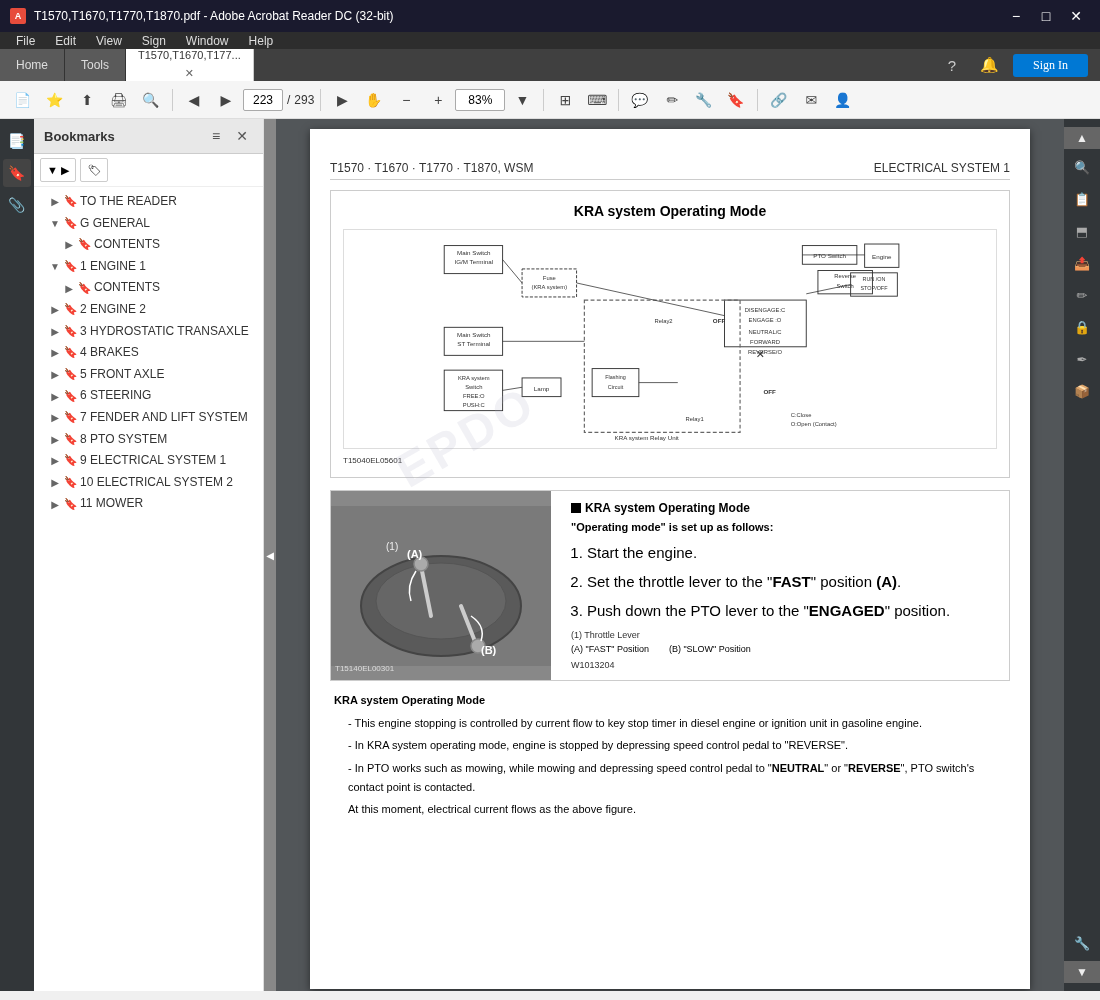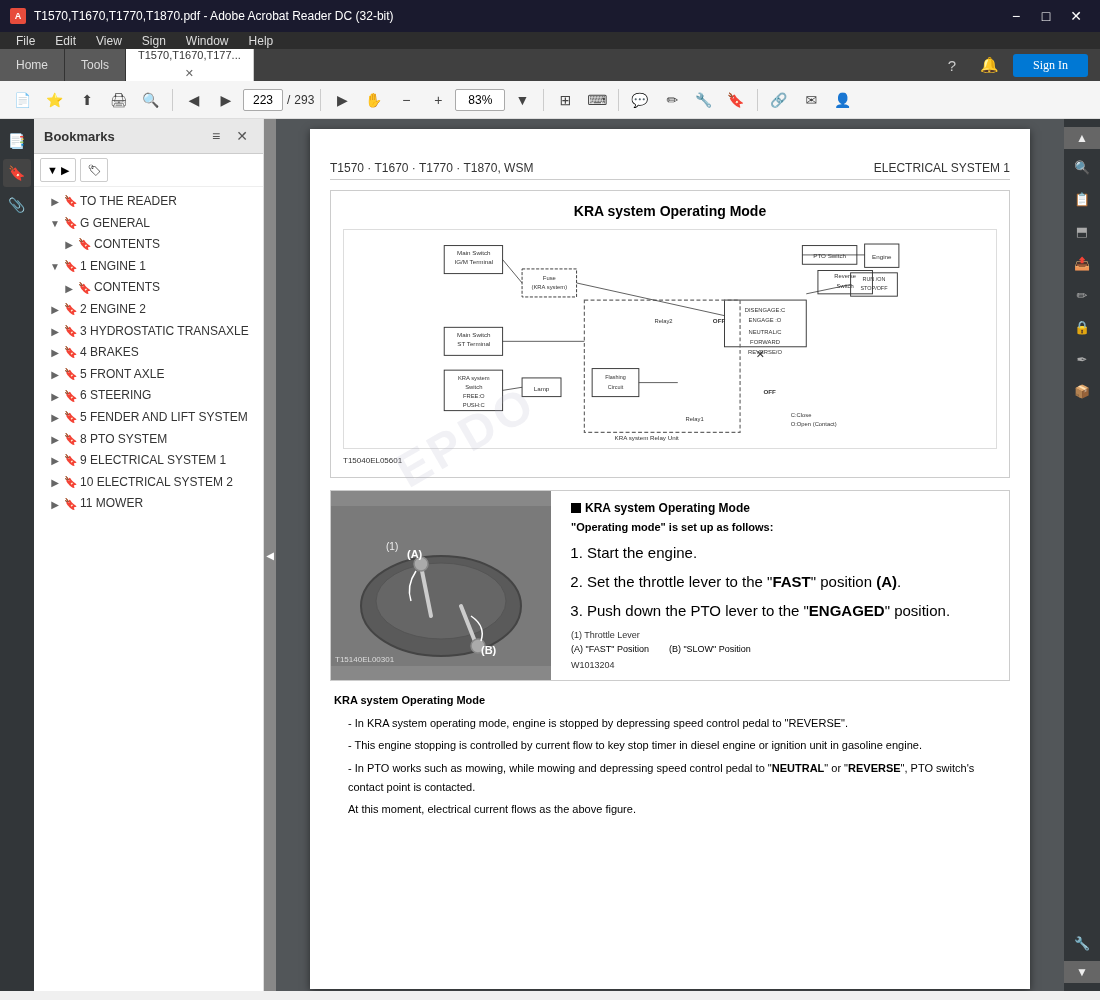--- a/index.html
+++ b/index.html
@@ -478,21 +478,21 @@
 
       <div class="tree-item tree-indent-1">
         <span class="tree-chevron">▶</span>
         <span class="tree-bookmark-icon">🔖</span>
         <span class="tree-label">6 STEERING</span>
       </div>
 
       <div class="tree-item tree-indent-1">
         <span class="tree-chevron">▶</span>
         <span class="tree-bookmark-icon">🔖</span>
-        <span class="tree-label">5 FENDER AND LIFT SYSTEM</span>
+        <span class="tree-label">7 FENDER AND LIFT SYSTEM</span>
       </div>
 
       <div class="tree-item tree-indent-1">
         <span class="tree-chevron">▶</span>
         <span class="tree-bookmark-icon">🔖</span>
         <span class="tree-label">8 PTO SYSTEM</span>
       </div>
 
       <div class="tree-item tree-indent-1">
         <span class="tree-chevron">▶</span>
@@ -622,21 +622,21 @@
             <text x="76" y="52" font-size="11" fill="#fff" font-weight="bold">(A)</text>
             <text x="55" y="44" font-size="10" fill="#eee">(1)</text>
 
             <line x1="130" y1="100" x2="145" y2="138" stroke="#ccc" stroke-width="4" stroke-linecap="round"></line>
             <circle cx="147" cy="140" r="7" fill="#aaa" stroke="#888" stroke-width="1.5"></circle>
             <text x="150" y="148" font-size="11" fill="#fff" font-weight="bold">(B)</text>
 
             <path d="M 85 65 Q 75 80 80 95" stroke="#fff" stroke-width="1.5" fill="none" marker-end="url(#arr)"></path>
             <path d="M 140 110 Q 155 120 150 135" stroke="#fff" stroke-width="1.5" fill="none"></path>
           </svg>
-          <div style="position:absolute; bottom:16px; left:4px; font-size:8px; color:#ddd;">T15140EL00301</div>
+          <div style="position:absolute; bottom:7px; left:4px; font-size:8px; color:#ddd;">T15140EL00301</div>
         </div>
 
         <div class="photo-right">
           <div class="kra-mode-title">
             <span class="kra-mode-title-sq"></span>
             <span>KRA system Operating Mode</span>
           </div>
           <div style="font-size:11px; font-weight:bold; margin-bottom:6px;">"Operating mode" is set up as follows:</div>
           <div class="kra-steps">
             <ol>
@@ -649,22 +649,22 @@
           <div class="legend-row">
             <span>(A) "FAST" Position</span>
             <span>(B) "SLOW" Position</span>
           </div>
           <div style="font-size:9px; margin-top:6px; color:#333;">W1013204</div>
         </div>
       </div>
 
       <div class="text-section">
         <p style="font-weight:bold;">KRA system Operating Mode</p>
+        <p class="text-indent">- This engine stopping is controlled by current flow to key stop timer in diesel engine or ignition unit in gasoline engine.</p>
         <p class="text-indent">- In KRA system operating mode, engine is stopped by depressing speed control pedal to "REVERSE".</p>
-        <p class="text-indent">- This engine stopping is controlled by current flow to key stop timer in diesel engine or ignition unit in gasoline engine.</p>
         <p class="text-indent">- In PTO works such as mowing, while mowing and depressing speed control pedal to "<span style="font-weight:bold;">NEUTRAL</span>" or "<span style="font-weight:bold;">REVERSE</span>", PTO switch's contact point is contacted.</p>
         <p class="text-indent">At this moment, electrical current flows as the above figure.</p>
       </div>
     </div>
   </div>
 
   <div class="right-strip">
     <button class="scroll-arrow">▲</button>
     <button class="right-strip-btn">🔍</button>
     <button class="right-strip-btn">📋</button>

